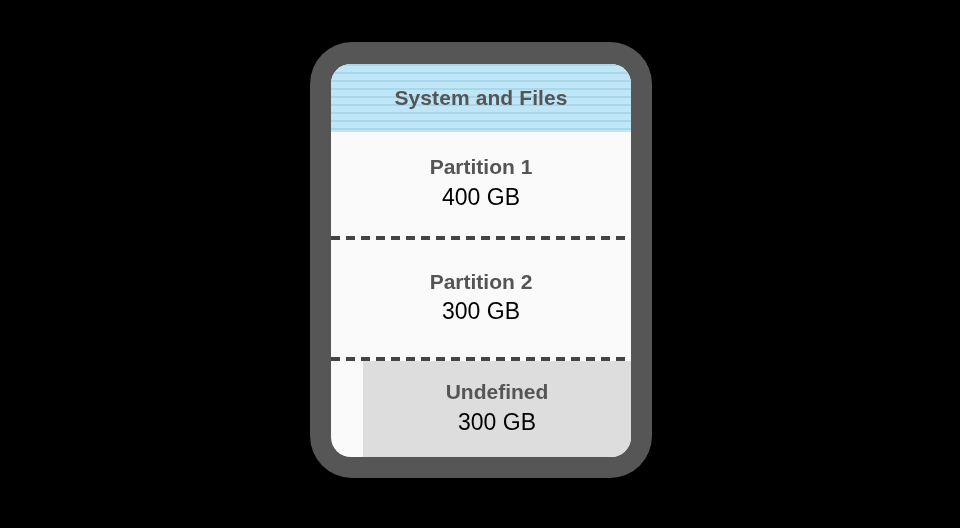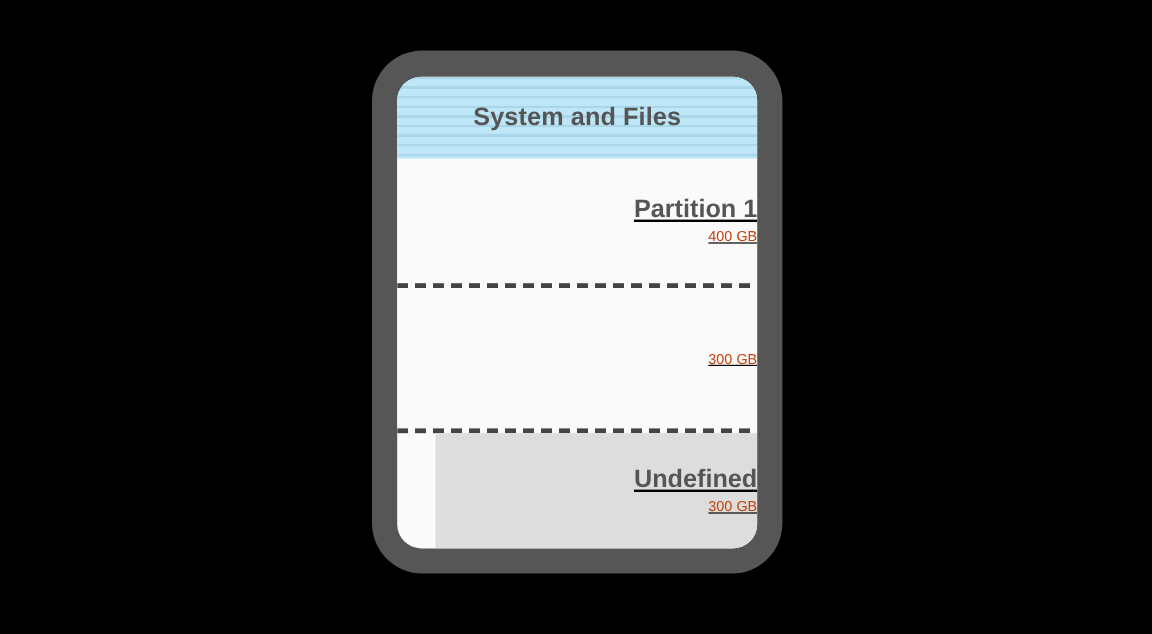--- a/index.html
+++ b/index.html
@@ -69,42 +69,41 @@
     color: #555555;
     letter-spacing: 0.1px;
     z-index: 2;
     position: relative;
   }
 
   
   .segment {
     display: flex;
     flex-direction: column;
-    align-items: flex-end;
+    align-items: center;
     justify-content: center;
     box-sizing: border-box;
-    text-decoration: underline;
   }
   .segment.light   { background: #fafafa; }
   .segment.shaded  { background: #dddddd; }
 
   .seg-p1 { flex: 0 0 104px; }
   .seg-p2 { flex: 0 0 117px; }
   .seg-p3 { flex: 1 1 auto; margin-left: 32px; }
 
   .seg-name {
     font-size: 21px;
     font-weight: bold;
     color: #555555;
     line-height: 1.15;
   }
   .seg-size {
-    font-size: 12px;
+    font-size: 23px;
     font-weight: normal;
-    color: #c2410c;
+    color: #000000;
     line-height: 1.3;
     margin-top: 3px;
   }
 
   
   .divider {
     flex: 0 0 4px;
     height: 4px;
     width: 100%;
     background-image: repeating-linear-gradient(
@@ -132,20 +131,21 @@
       </div>
 
       <div class="segment light seg-p1">
         <div class="seg-name">Partition 1</div>
         <div class="seg-size">400 GB</div>
       </div>
 
       <div class="divider on-light"></div>
 
       <div class="segment light seg-p2">
+        <div class="seg-name">Partition 2</div>
         <div class="seg-size">300 GB</div>
       </div>
 
       <div class="divider on-edge"></div>
 
       <div class="segment shaded seg-p3">
         <div class="seg-name">Undefined</div>
         <div class="seg-size">300 GB</div>
       </div>
 

